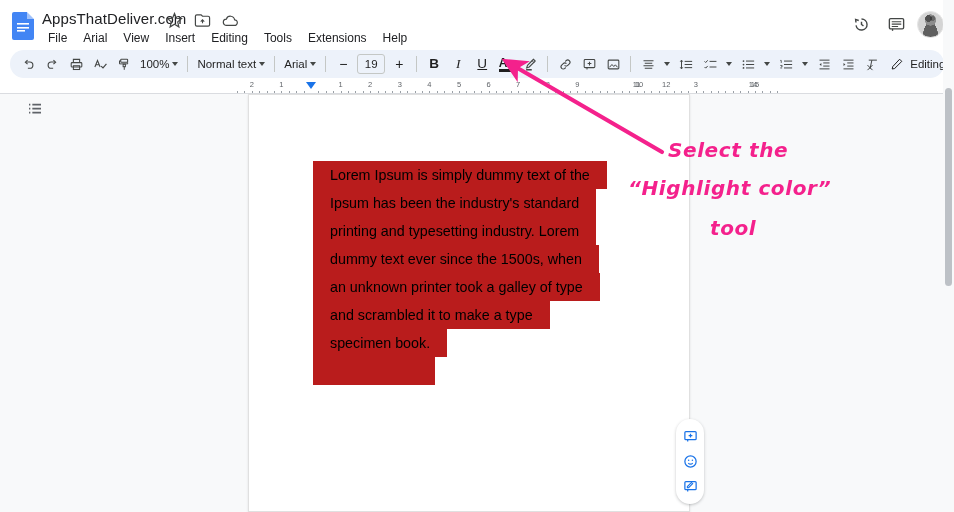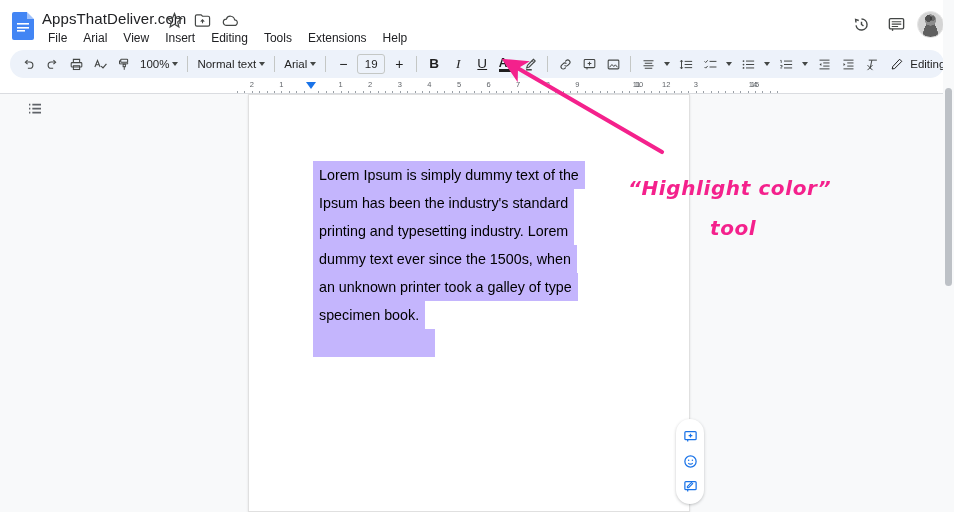--- a/index.html
+++ b/index.html
@@ -135,21 +135,21 @@
   .outline-btn svg { width: 16px; height: 16px; fill: #5f6368; display: block; }
 
   .page {
     position: absolute; left: 248px; top: 0px; width: 442px; height: 418px;
     background: #ffffff; border: 1px solid #e0e0e0; border-top: 1px solid #e0e0e0;
     box-shadow: 0 1px 2px rgba(60,64,67,.12);
   }
   .doc-body { position: absolute; left: 64px; top: 66px; width: 312px; }
   .doc-line {
     font-size: 14.3px; color: #000000; line-height: 28px; white-space: pre;
-    background: #c4b5fd; display: inline-block; padding: 0 6px;
+    background: #b91c1c; display: inline-block; padding: 0 17px;
   }
   .doc-row { height: 28px; }
 
   
   .float-tools {
     position: absolute; left: 676px; top: 325px; width: 28px; height: 85px;
     background: #ffffff; border-radius: 14px; box-shadow: 0 1px 3px rgba(60,64,67,.3);
     display: flex; flex-direction: column; align-items: center; justify-content: space-around;
     padding: 5px 0; z-index: 5;
   }
@@ -531,20 +531,21 @@
         </svg>
     </div>
 
     <div class="page">
       <div class="doc-body">
         <div class="doc-row"><span class="doc-line">Lorem Ipsum is simply dummy text of the</span></div>
         <div class="doc-row"><span class="doc-line">Ipsum has been the industry's standard</span></div>
         <div class="doc-row"><span class="doc-line">printing and typesetting industry. Lorem</span></div>
         <div class="doc-row"><span class="doc-line">dummy text ever since the 1500s, when</span></div>
         <div class="doc-row"><span class="doc-line">an unknown printer took a galley of type</span></div>
+        <div class="doc-row"><span class="doc-line">and scrambled it to make a type</span></div>
         <div class="doc-row"><span class="doc-line">specimen book.</span></div>
         <div class="doc-row"><span class="doc-line" style="width:122px"> </span></div>
       </div>
     </div>
 
     <div class="float-tools">
       <div class="ft">
         <svg viewBox="0 0 24 24">
             <rect x="3" y="4" width="18" height="13" rx="1.6" fill="none" stroke="#1a73e8" stroke-width="2"></rect>
             <path d="M7.5 20v-3" stroke="#1a73e8" stroke-width="2"></path>
@@ -576,17 +577,18 @@
 
   <div class="anno">
     <svg width="954" height="512" style="position:absolute;left:0;top:0">
       <defs>
         <marker id="ah" markerWidth="7" markerHeight="7" refX="3.2" refY="3.5" orient="auto">
           <path d="M0.5,0.6 L6.6,3.5 L0.5,6.4 L2.1,3.5 Z" fill="#f4218c"></path>
         </marker>
       </defs>
       <line id="anno-arrow" stroke="#f4218c" stroke-width="4.2" stroke-linecap="round" marker-end="url(#ah)" x1="662" y1="152" x2="514" y2="66"></line>
     </svg>
+    <div class="hand hand-1">Select the</div>
     <div class="hand hand-2">“Highlight color”</div>
     <div class="hand hand-3">tool</div>
   </div>
 
 </div>
 
 </body></html>

